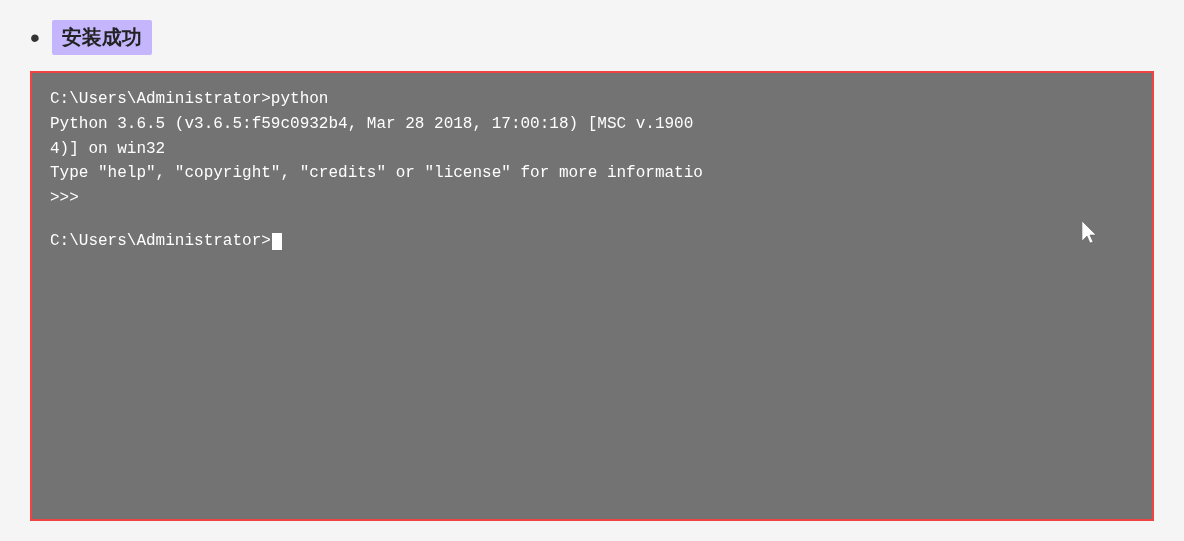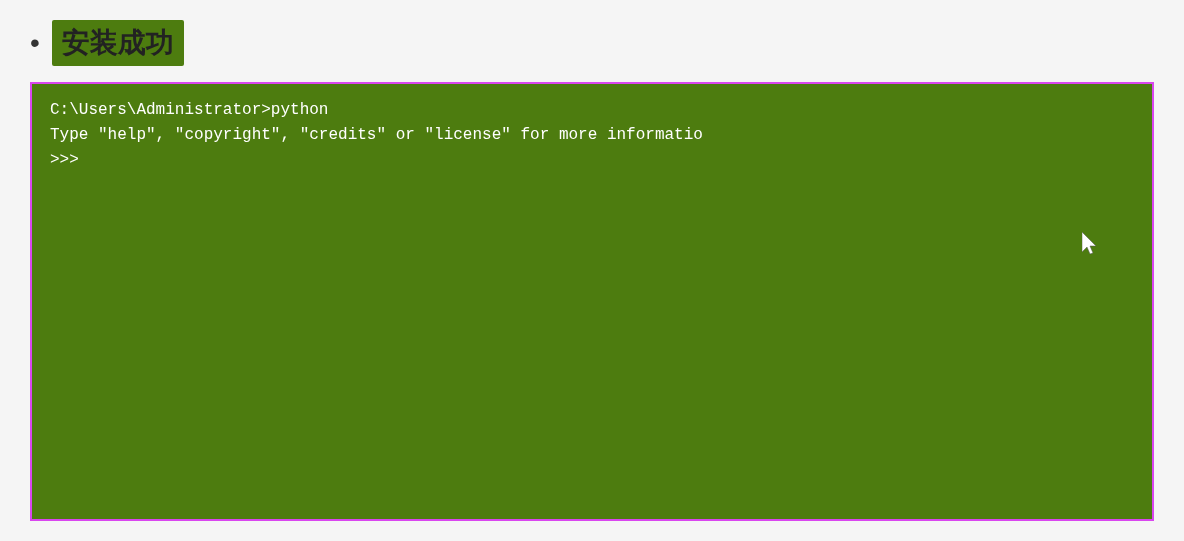--- a/index.html
+++ b/index.html
@@ -26,32 +26,32 @@
       margin-bottom: 16px;
     }
 
     .bullet {
       font-size: 28px;
       color: #333;
       line-height: 1;
     }
 
     .highlight-label {
-      background-color: #4d7c0f;
-      font-size: 28px;
+      background-color: #c4b5fd;
+      font-size: 20px;
       font-weight: bold;
       color: #222;
       padding: 4px 10px;
       border-radius: 2px;
       font-family: "Microsoft YaHei", "SimHei", sans-serif;
     }
 
     .terminal {
-      background-color: #4d7c0f;
-      border: 2px solid #d946ef;
+      background-color: #737373;
+      border: 2px solid #ef4444;
       flex: 1;
       padding: 14px 18px;
       font-family: "Courier New", Courier, monospace;
       font-size: 16px;
       color: #ffffff;
       line-height: 1.55;
       overflow: hidden;
       position: relative;
     }
 
@@ -78,26 +78,31 @@
 
 <div class="bullet-section">
   <span class="bullet">•</span>
   <span class="highlight-label">安装成功</span>
 </div>
 
 <div class="terminal">
 
   <div class="terminal-section">
     <span class="terminal-line">C:\Users\Administrator&gt;python</span>
+    <span class="terminal-line">Python 3.6.5 (v3.6.5:f59c0932b4, Mar 28 2018, 17:00:18) [MSC v.1900</span>
+    <span class="terminal-line">4)] on win32</span>
     <span class="terminal-line">Type "help", "copyright", "credits" or "license" for more informatio</span>
     <span class="terminal-line">&gt;&gt;&gt;</span>
   </div>
 
   <div class="terminal-section">
   </div>
 
+  <div class="terminal-section">
+    <span class="terminal-line">C:\Users\Administrator&gt;<span class="cursor"></span></span>
+  </div>
 
   <div style="position:absolute; right:52px; top:148px; pointer-events:none;">
     <svg width="18" height="24" viewBox="0 0 18 24">
       <polygon points="0,0 0,20 5,15 8,22 11,21 8,14 14,14" fill="white" stroke="#555" stroke-width="0.5"></polygon>
     </svg>
   </div>
 </div>
 
 </body></html>

